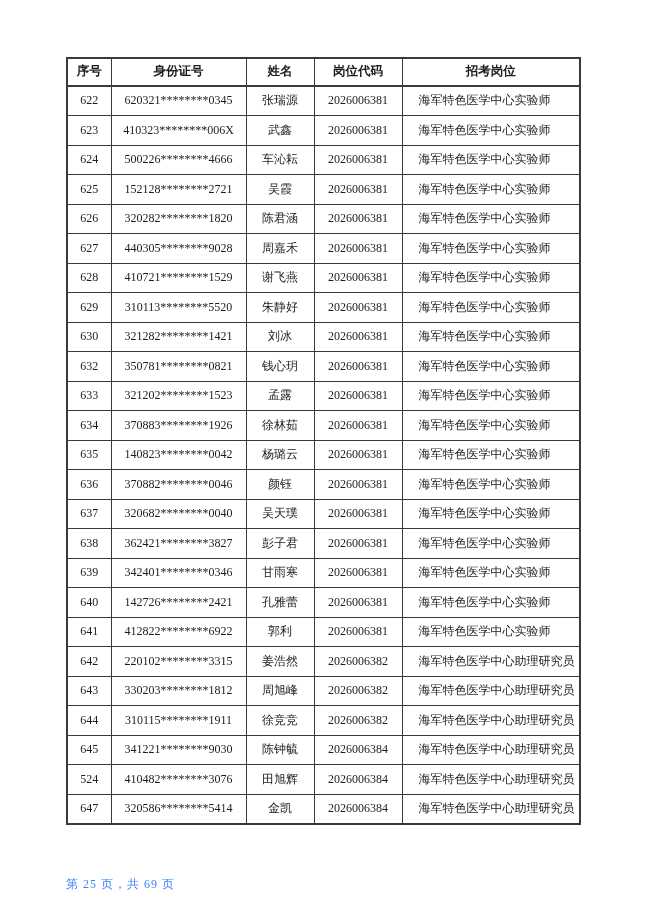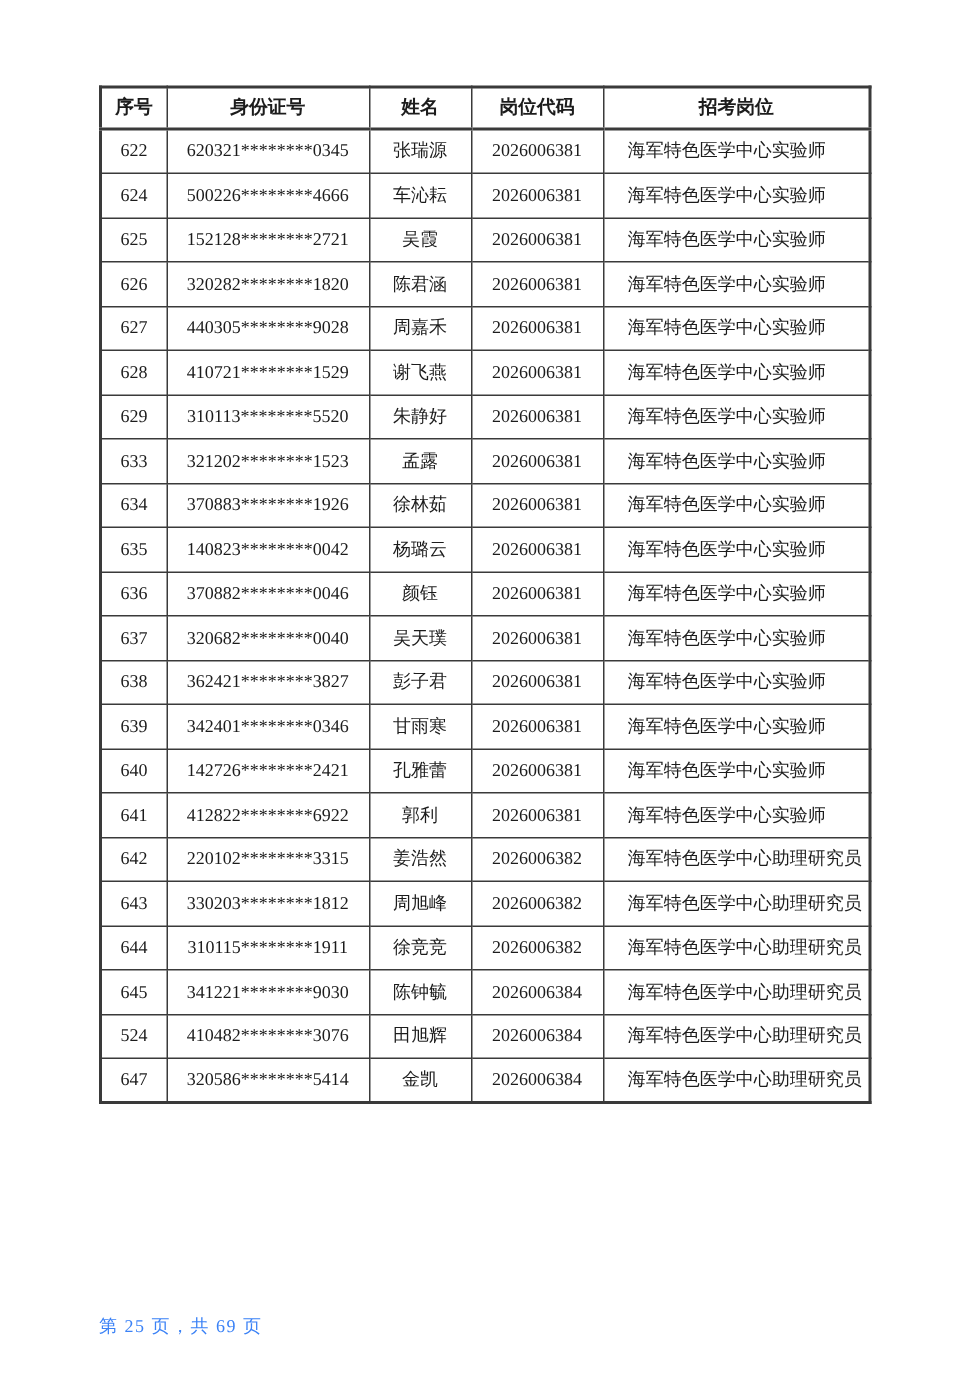--- a/index.html
+++ b/index.html
@@ -78,20 +78,27 @@
       </thead>
     <tbody>
         <tr>
           <td class="c0">622</td>
           <td class="c1">620321********0345</td>
           <td class="c2">张瑞源</td>
           <td class="c3">2026006381</td>
           <td class="c4">海军特色医学中心实验师</td>
         </tr>
         <tr>
+          <td class="c0">623</td>
+          <td class="c1">410323********006X</td>
+          <td class="c2">武鑫</td>
+          <td class="c3">2026006381</td>
+          <td class="c4">海军特色医学中心实验师</td>
+        </tr>
+        <tr>
           <td class="c0">624</td>
           <td class="c1">500226********4666</td>
           <td class="c2">车沁耘</td>
           <td class="c3">2026006381</td>
           <td class="c4">海军特色医学中心实验师</td>
         </tr>
         <tr>
           <td class="c0">625</td>
           <td class="c1">152128********2721</td>
           <td class="c2">吴霞</td>
@@ -116,20 +123,34 @@
           <td class="c0">628</td>
           <td class="c1">410721********1529</td>
           <td class="c2">谢飞燕</td>
           <td class="c3">2026006381</td>
           <td class="c4">海军特色医学中心实验师</td>
         </tr>
         <tr>
           <td class="c0">629</td>
           <td class="c1">310113********5520</td>
           <td class="c2">朱静好</td>
+          <td class="c3">2026006381</td>
+          <td class="c4">海军特色医学中心实验师</td>
+        </tr>
+        <tr>
+          <td class="c0">630</td>
+          <td class="c1">321282********1421</td>
+          <td class="c2">刘冰</td>
+          <td class="c3">2026006381</td>
+          <td class="c4">海军特色医学中心实验师</td>
+        </tr>
+        <tr>
+          <td class="c0">632</td>
+          <td class="c1">350781********0821</td>
+          <td class="c2">钱心玥</td>
           <td class="c3">2026006381</td>
           <td class="c4">海军特色医学中心实验师</td>
         </tr>
         <tr>
           <td class="c0">633</td>
           <td class="c1">321202********1523</td>
           <td class="c2">孟露</td>
           <td class="c3">2026006381</td>
           <td class="c4">海军特色医学中心实验师</td>
         </tr>

